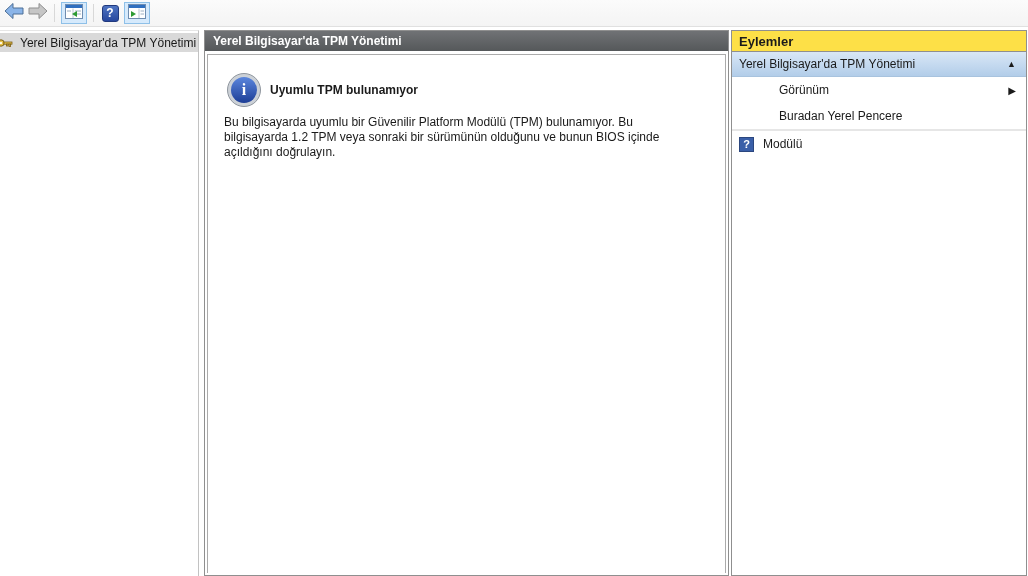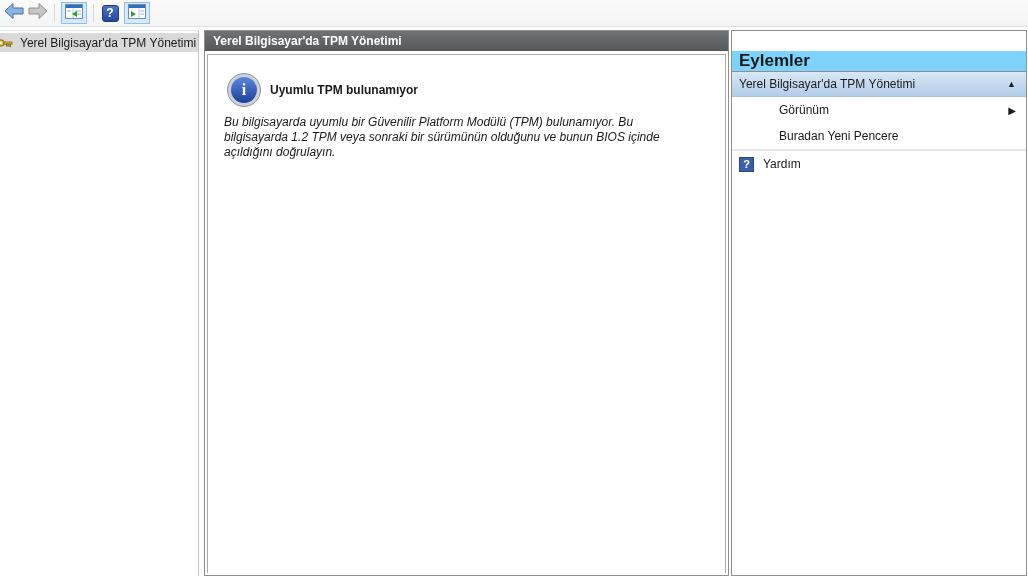--- a/index.html
+++ b/index.html
@@ -37,28 +37,28 @@
   .notice-icon { position:absolute; left:19px; top:18px; width:34px; height:34px;
                  border-radius:50%; background:#ccd1d7; border:1px solid #8f969e;
                  display:flex; align-items:center; justify-content:center; }
   .notice-icon .inner { width:26px; height:26px; border-radius:50%;
                         background:linear-gradient(#5b86dd,#1d3e96);
                         color:#fff; font-weight:bold; font-size:16px;
                         font-family:"Liberation Serif", serif;
                         display:flex; align-items:center; justify-content:center; }
   .notice-title { position:absolute; left:62px; top:28px; font-size:12px; font-weight:bold; }
   .notice-body  { position:absolute; left:16px; top:60px; width:462px;
-                  font-size:12px; line-height:15px;font-style:italic; }
+                  font-size:12px; line-height:15px; }
 
   
   .actions-pane { position:absolute; left:731px; top:30px; width:296px; height:546px;
                   border:1px solid #8f8f8f; background:#fff; }
-  .actions-title { height:21px; border-bottom:1px solid #8f8f8f; background:#7dd3fc;
+  .actions-title { height:21px; border-bottom:1px solid #8f8f8f; background:#fde047;
                    display:flex; align-items:center; padding-left:7px;
-                   font-size:17px; font-weight:bold;margin-top:20px; }
+                   font-size:13px; font-weight:bold; }
   .actions-group-hdr { height:25px; background:linear-gradient(#d9e7f6,#b2cde9);
                        border-bottom:1px solid #a8c3de;
                        display:flex; align-items:center; padding:0 10px 0 7px; font-size:12px; }
   .actions-group-hdr .glyph { margin-left:auto; font-size:9px; color:#1a1a1a; }
   .action-row { height:26px; display:flex; align-items:center; padding:0 10px 0 7px;
                 font-size:12px; }
   .action-row .lbl-indent { margin-left:40px; }
   .action-row .glyph { margin-left:auto; font-size:10px; }
   .action-ico { width:15px; height:15px; margin-right:9px; flex:none;
                 display:flex; align-items:center; justify-content:center; }
@@ -151,27 +151,27 @@
     <span>Yerel Bilgisayar'da TPM Yönetimi</span>
     <span class="glyph">▲</span>
   </div>
 
   <div class="action-row">
     <span class="lbl-indent">Görünüm</span>
     <span class="glyph">▶</span>
   </div>
 
   <div class="action-row">
-    <span class="lbl-indent">Buradan Yeni Pencere</span>
+    <span class="lbl-indent">Buradan Yerel Pencere</span>
   </div>
 
   <div class="action-sep"></div>
 
 
   <div class="action-sep"></div>
 
   <div class="action-row">
     <span class="action-ico">
       <span class="help-sq-sm">?</span>
     </span>
-    <span>Yardım</span>
+    <span>Modülü</span>
   </div>
 </div>
 
 </body></html>

